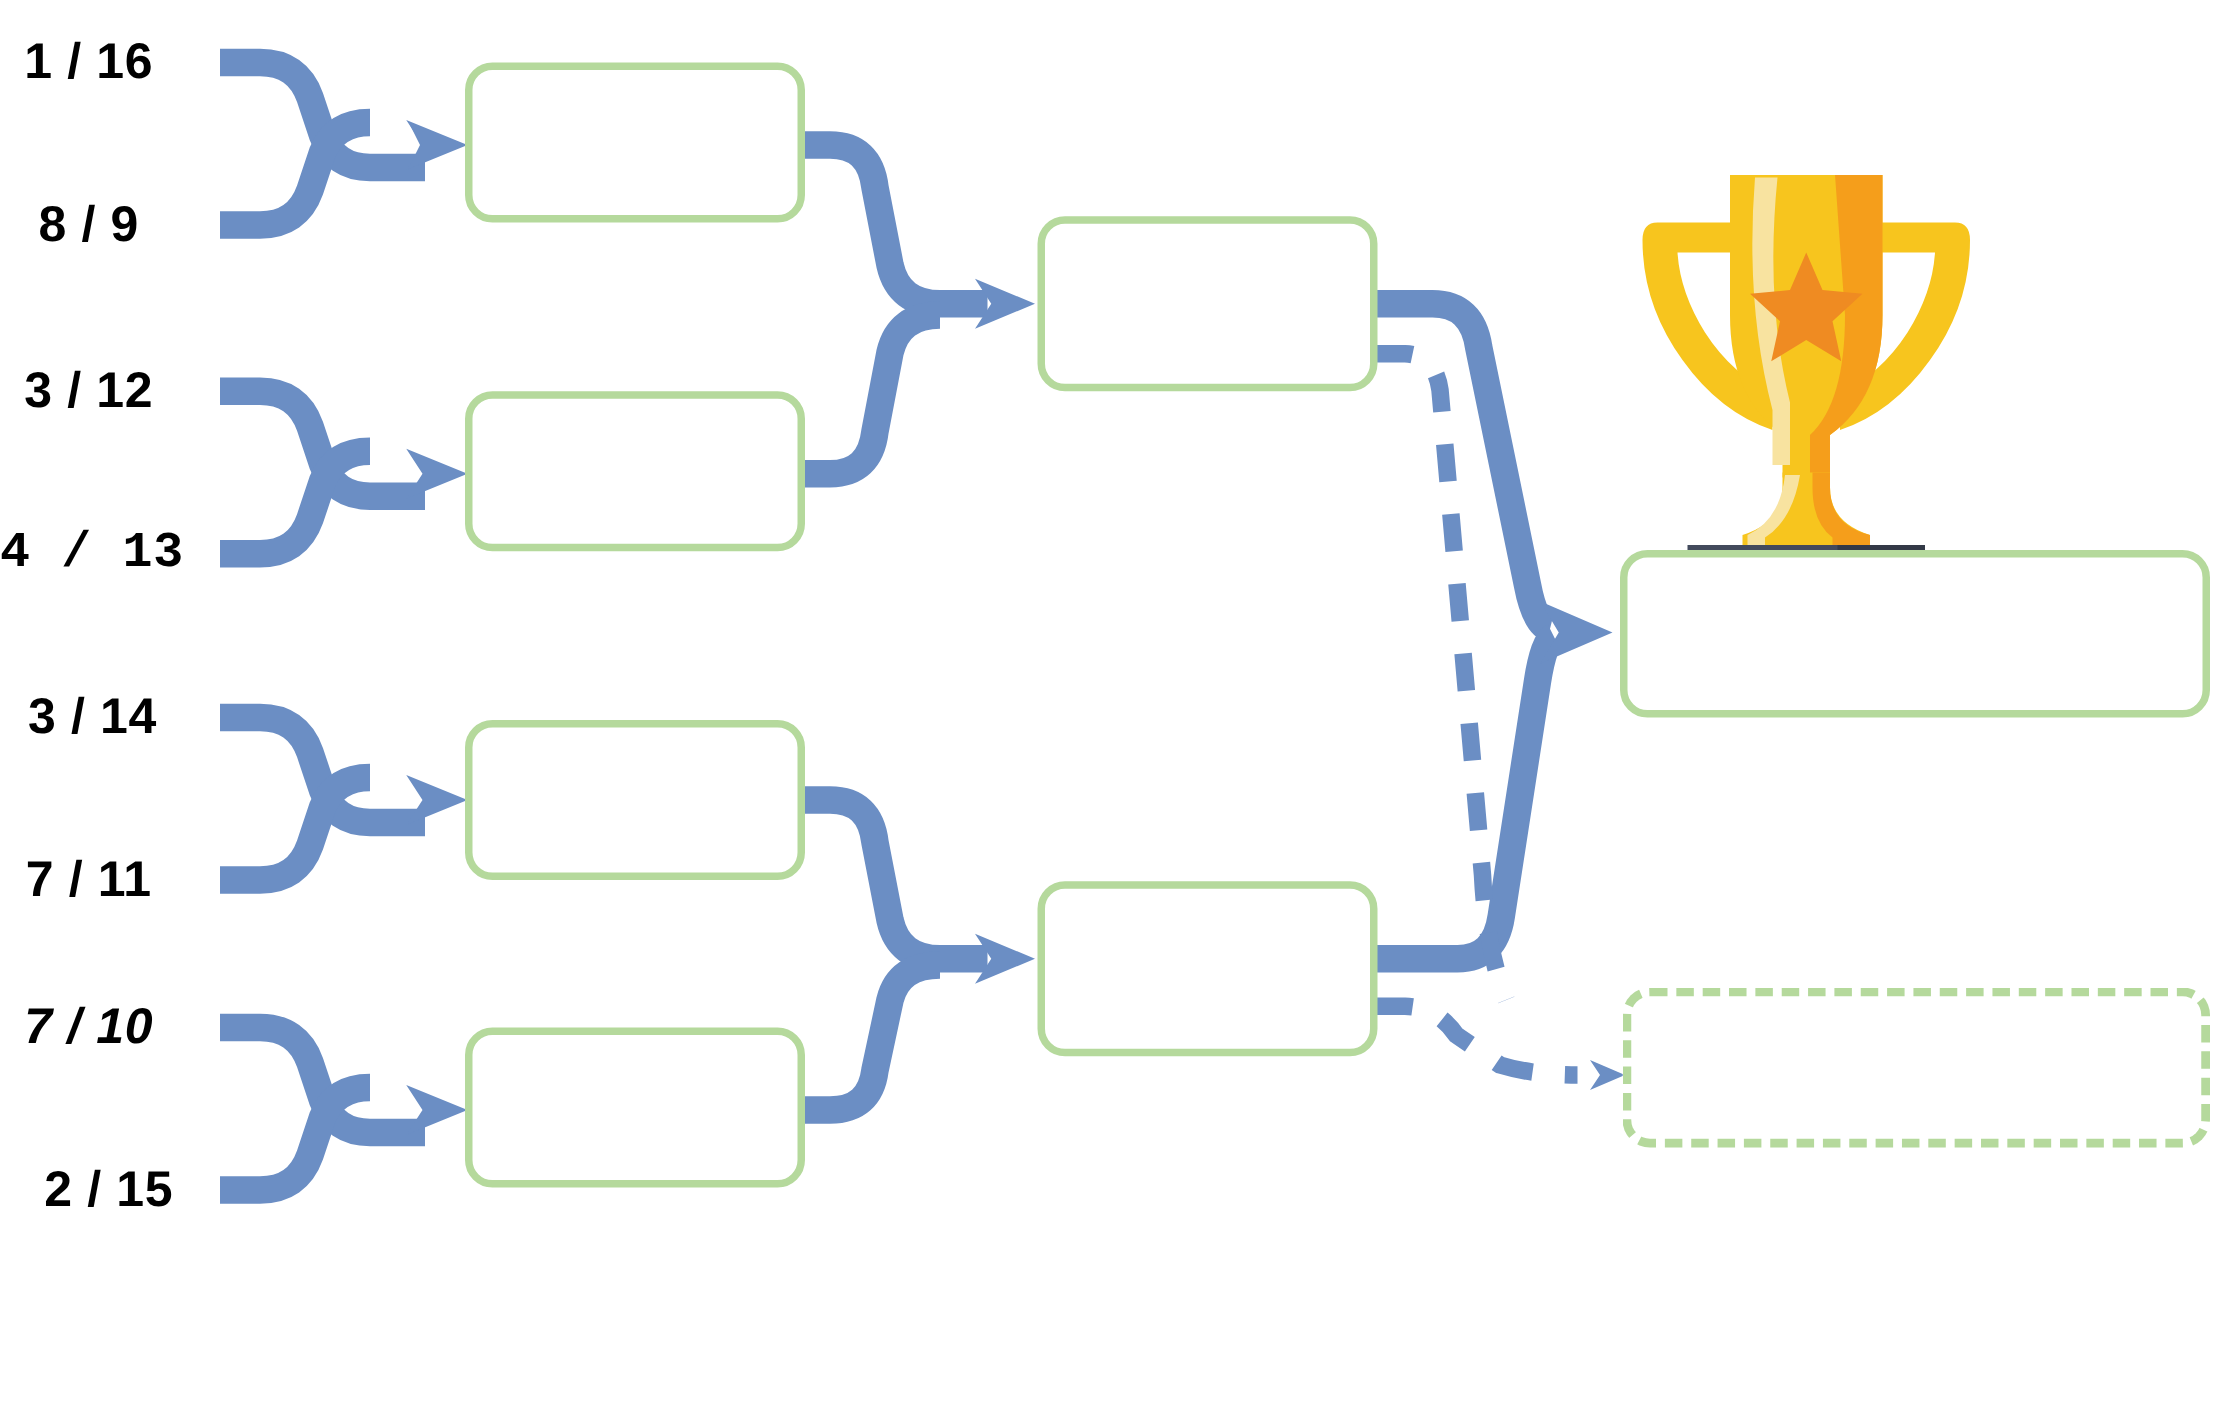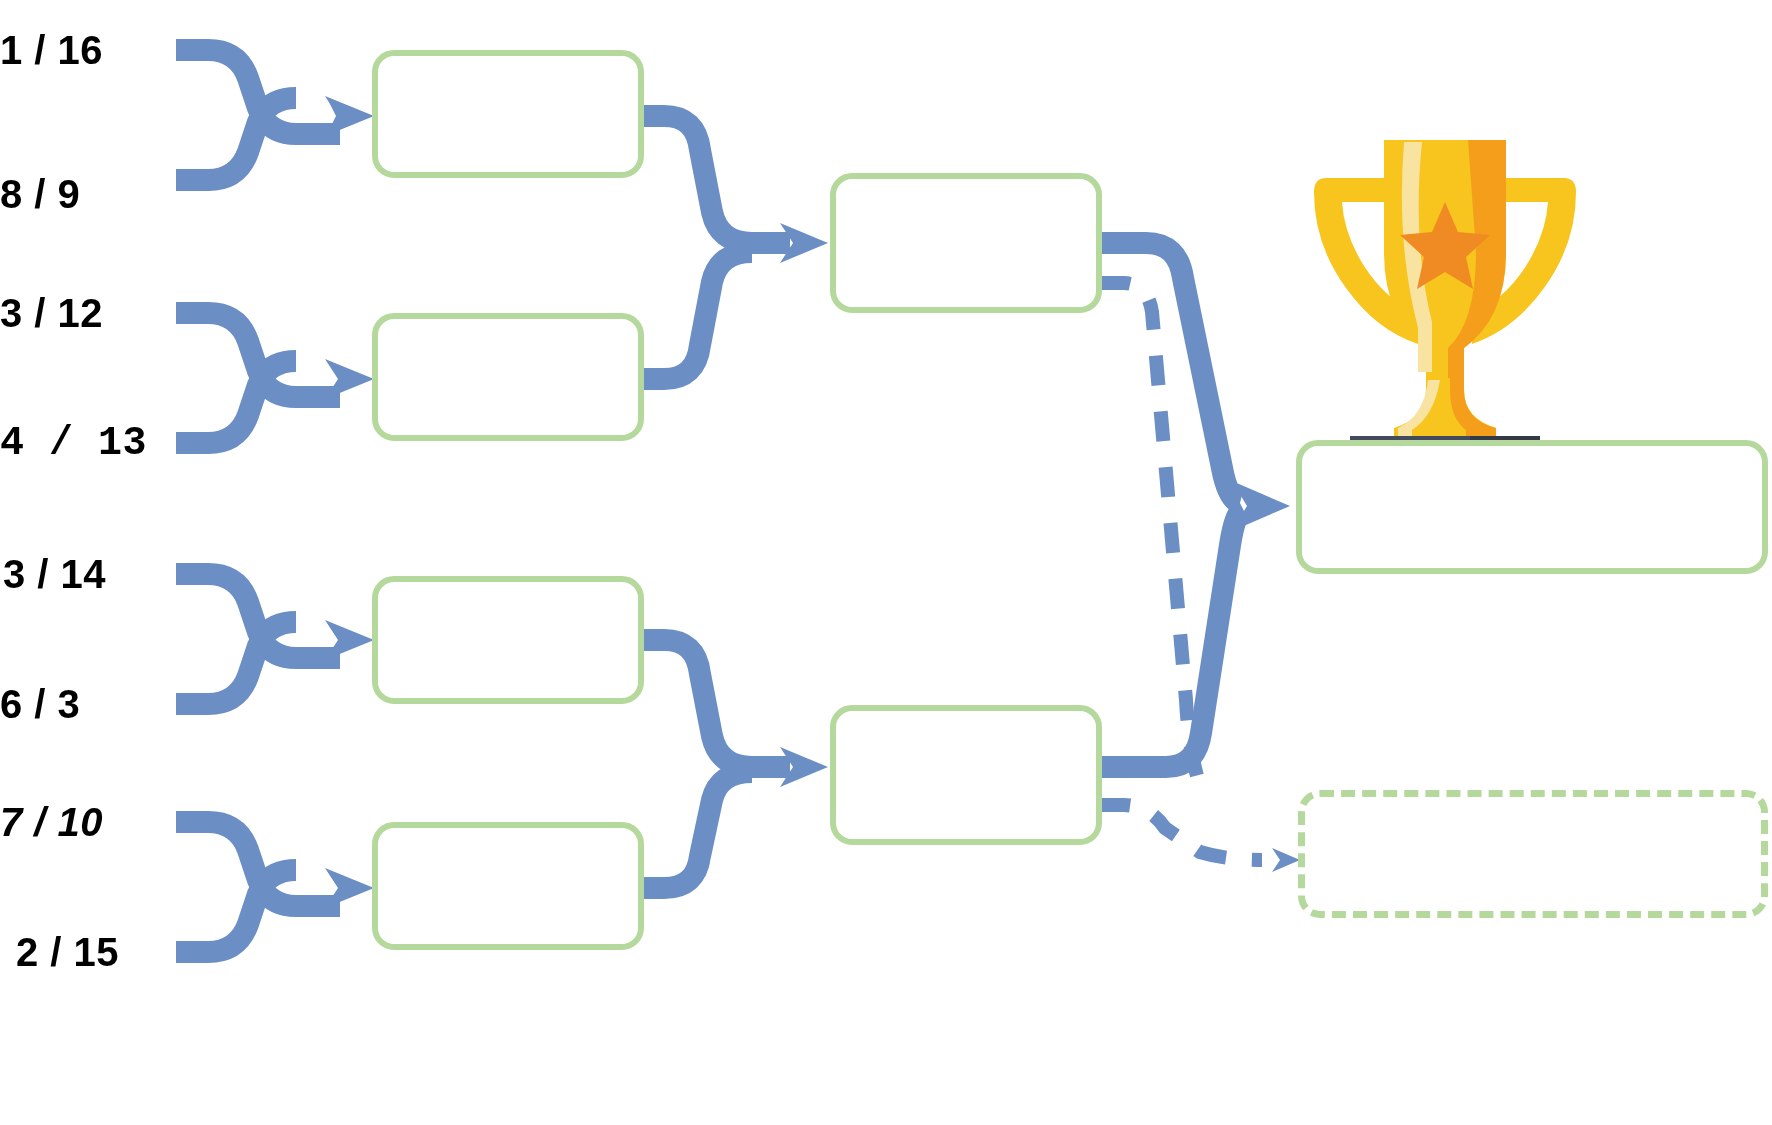--- a/index.html
+++ b/index.html
@@ -26,21 +26,21 @@
     height: 1125px;
   }
   .seed-label {
     position: absolute;
     font-family: "Liberation Sans", sans-serif;
     font-weight: bold;
     font-size: 40px;
     color: #000000;
     letter-spacing: 0.5px;
     white-space: nowrap;
-    text-align: left;
+    text-align: center;
     transform: translateY(-50%);
   }
   .slot-box {
     position: absolute;
     box-sizing: border-box;
     background: #ffffff;
     border: 6px solid #b5d99c;
     border-radius: 22px;
   }
   .slot-box.dashed {
@@ -151,25 +151,25 @@
       <rect x="70" y="320" width="152" height="28" fill="#f7c51e"></rect>
       <rect x="160" y="320" width="62" height="28" fill="#f59e1b"></rect>
       <rect x="76" y="320" width="22" height="28" fill="#f8e3a0"></rect>
 
       <rect x="44" y="340" width="202" height="24" fill="#434a5c"></rect>
       <rect x="176" y="340" width="70" height="24" fill="#333947"></rect>
     </g>
   </svg>
 
   <div class="seed-label" style="left:0; width:142px; top:50px;">1 / 16</div>
-  <div class="seed-label" style="left:0; width:142px; top:180px;margin-top:14px;">8 / 9</div>
+  <div class="seed-label" style="left:0; width:142px; top:180px;">8 / 9</div>
   <div class="seed-label" style="left:0; width:142px; top:313px;">3 / 12</div>
   <div class="seed-label" style="left:0; width:142px; top:443px;font-family:Liberation Mono, monospace;">4 / 13</div>
   <div class="seed-label" style="left:3px; width:142px; top:574px;">3 / 14</div>
-  <div class="seed-label" style="left:0; width:142px; top:704px;">6 / 3</div>
+  <div class="seed-label" style="left:0; width:142px; top:704px;">7 / 11</div>
   <div class="seed-label" style="left:0; width:142px; top:822px;font-style:italic;">7 / 10</div>
   <div class="seed-label" style="left:0; width:142px; top:952px;margin-left:16px;">2 / 15</div>
 
   <div class="slot-box" style="left:372px; top:50px; width:272px; height:128px;">
     <span class="slot-label"></span>
   </div>
   <div class="slot-box" style="left:372px; top:313px; width:272px; height:128px;">
     <span class="slot-label"></span>
   </div>
   <div class="slot-box" style="left:372px; top:576px; width:272px; height:128px;">

